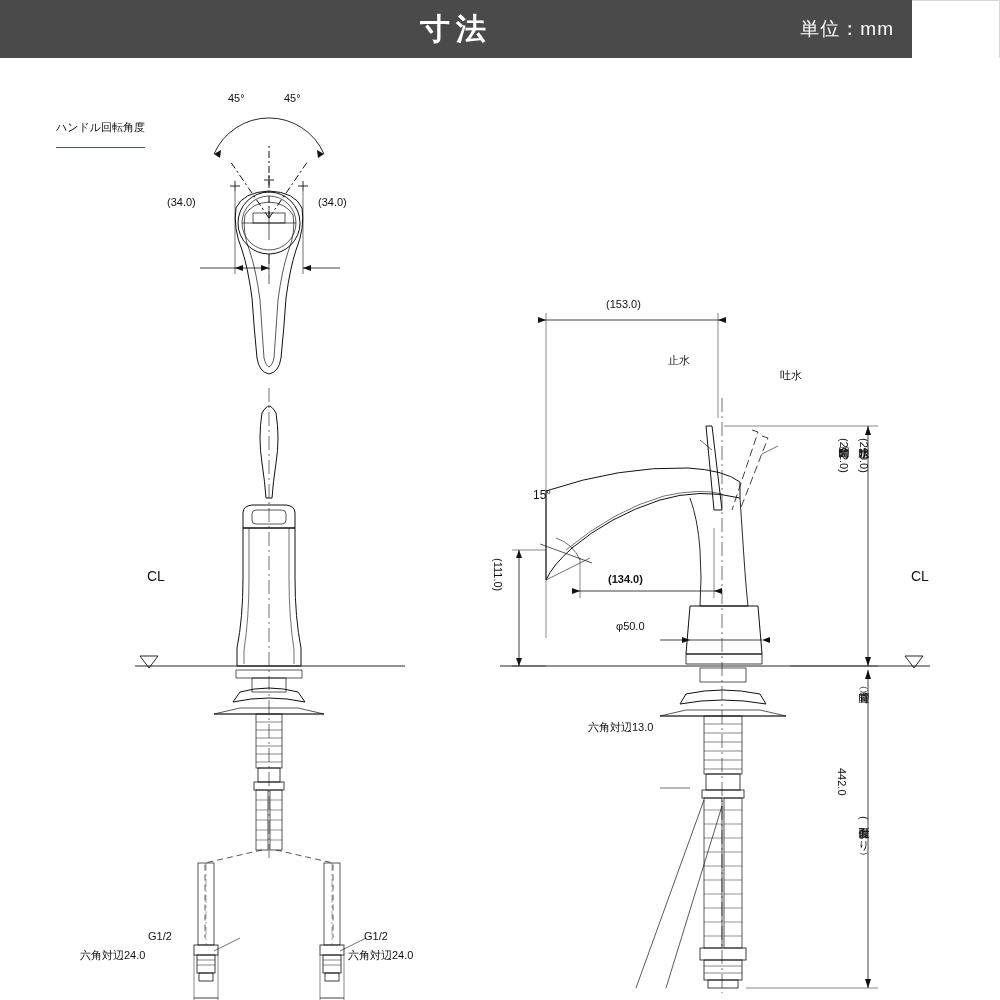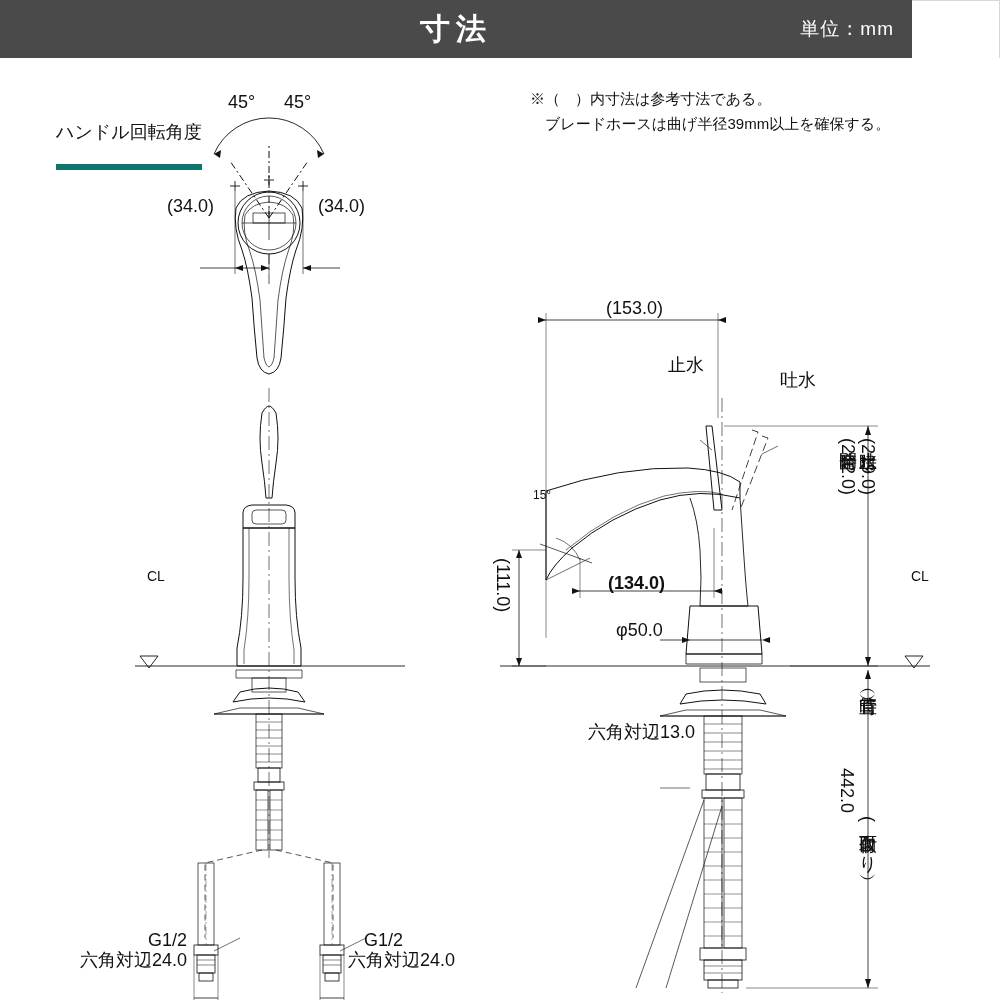--- a/index.html
+++ b/index.html
@@ -59,33 +59,33 @@
     position: absolute;
     left: 530px;
     top: 28px;
     font-size: 15px;
     line-height: 25px;
     white-space: pre;
     color: #111;
   }
   .lbl {
     position: absolute;
-    font-size: 18px;
+    font-size: 11px;
     color: #111;
     white-space: nowrap;
   }
   .lbl.vert {
     writing-mode: vertical-rl;
     text-orientation: mixed;
   }
   .lbl.small { font-size: 12px; }
   .lbl.big { font-size: 14px; margin-left: 8px; }
   .underline-lbl {
-    border-bottom: 6px solid #0f766e;
-    padding-bottom: 20px;
+    border-bottom: 1px solid #0f766e;
+    padding-bottom: 12px;
   }
   .frame {
     position: absolute;
     left: 0; top: 0;
     width: 1000px;
     height: 1000px;
     border: 1px solid #d8d8d8;
     box-sizing: border-box;
     pointer-events: none;
   }
@@ -344,22 +344,20 @@
       <line x1="868" y1="612" x2="868" y2="930" stroke-width="0.8"></line>
       <path d="M 868 612 l -3 9 l 6 0 z" fill="#111" stroke="none"></path>
       <path d="M 868 930 l -3 -9 l 6 0 z" fill="#111" stroke="none"></path>
       <line x1="746" y1="930" x2="878" y2="930" stroke-width="0.5"></line>
 
       <line x1="700" y1="382" x2="712" y2="392" stroke-width="0.6"></line>
       <line x1="778" y1="388" x2="762" y2="396" stroke-width="0.6"></line>
     </g>
   </svg>
 
-  <div class="note"><span>※（　）内寸法は参考寸法である。</span>
-<span>　ブレードホースは曲げ半径39mm以上を確保する。</span></div>
 
   <div class="lbl underline-lbl" style="left:56px; top:62px;">ハンドル回転角度</div>
   <div class="lbl" style="left:228px; top:34px;">45°</div>
   <div class="lbl" style="left:284px; top:34px;">45°</div>
   <div class="lbl" style="left:167px; top:138px;">(34.0)</div>
   <div class="lbl" style="left:318px; top:138px;">(34.0)</div>
 
   <div class="lbl big" style="left:139px; top:510px;">CL</div>
   <div class="lbl big" style="left:903px; top:510px;">CL</div>
 

